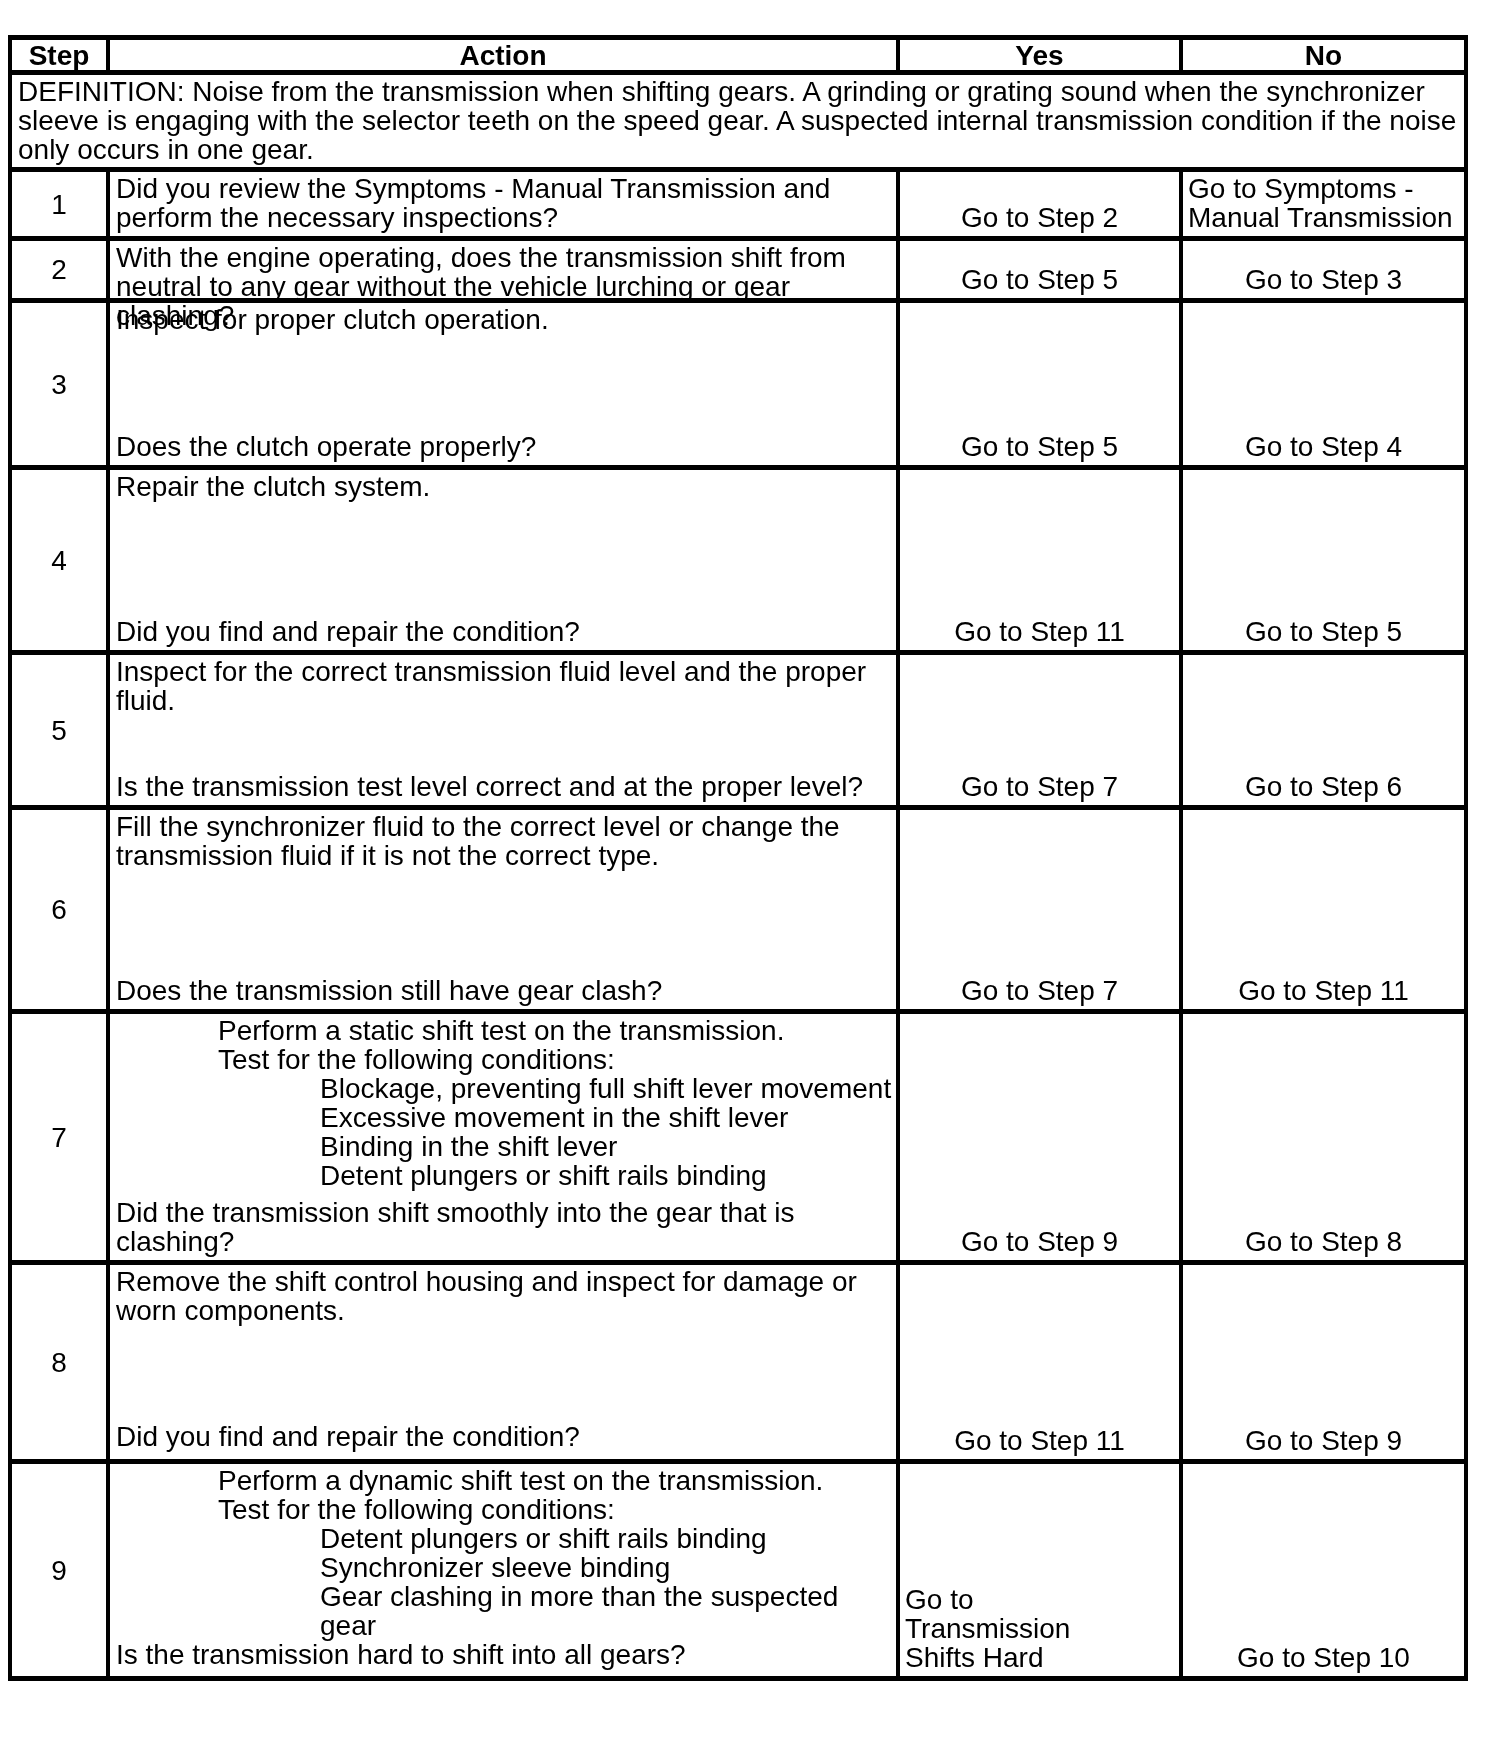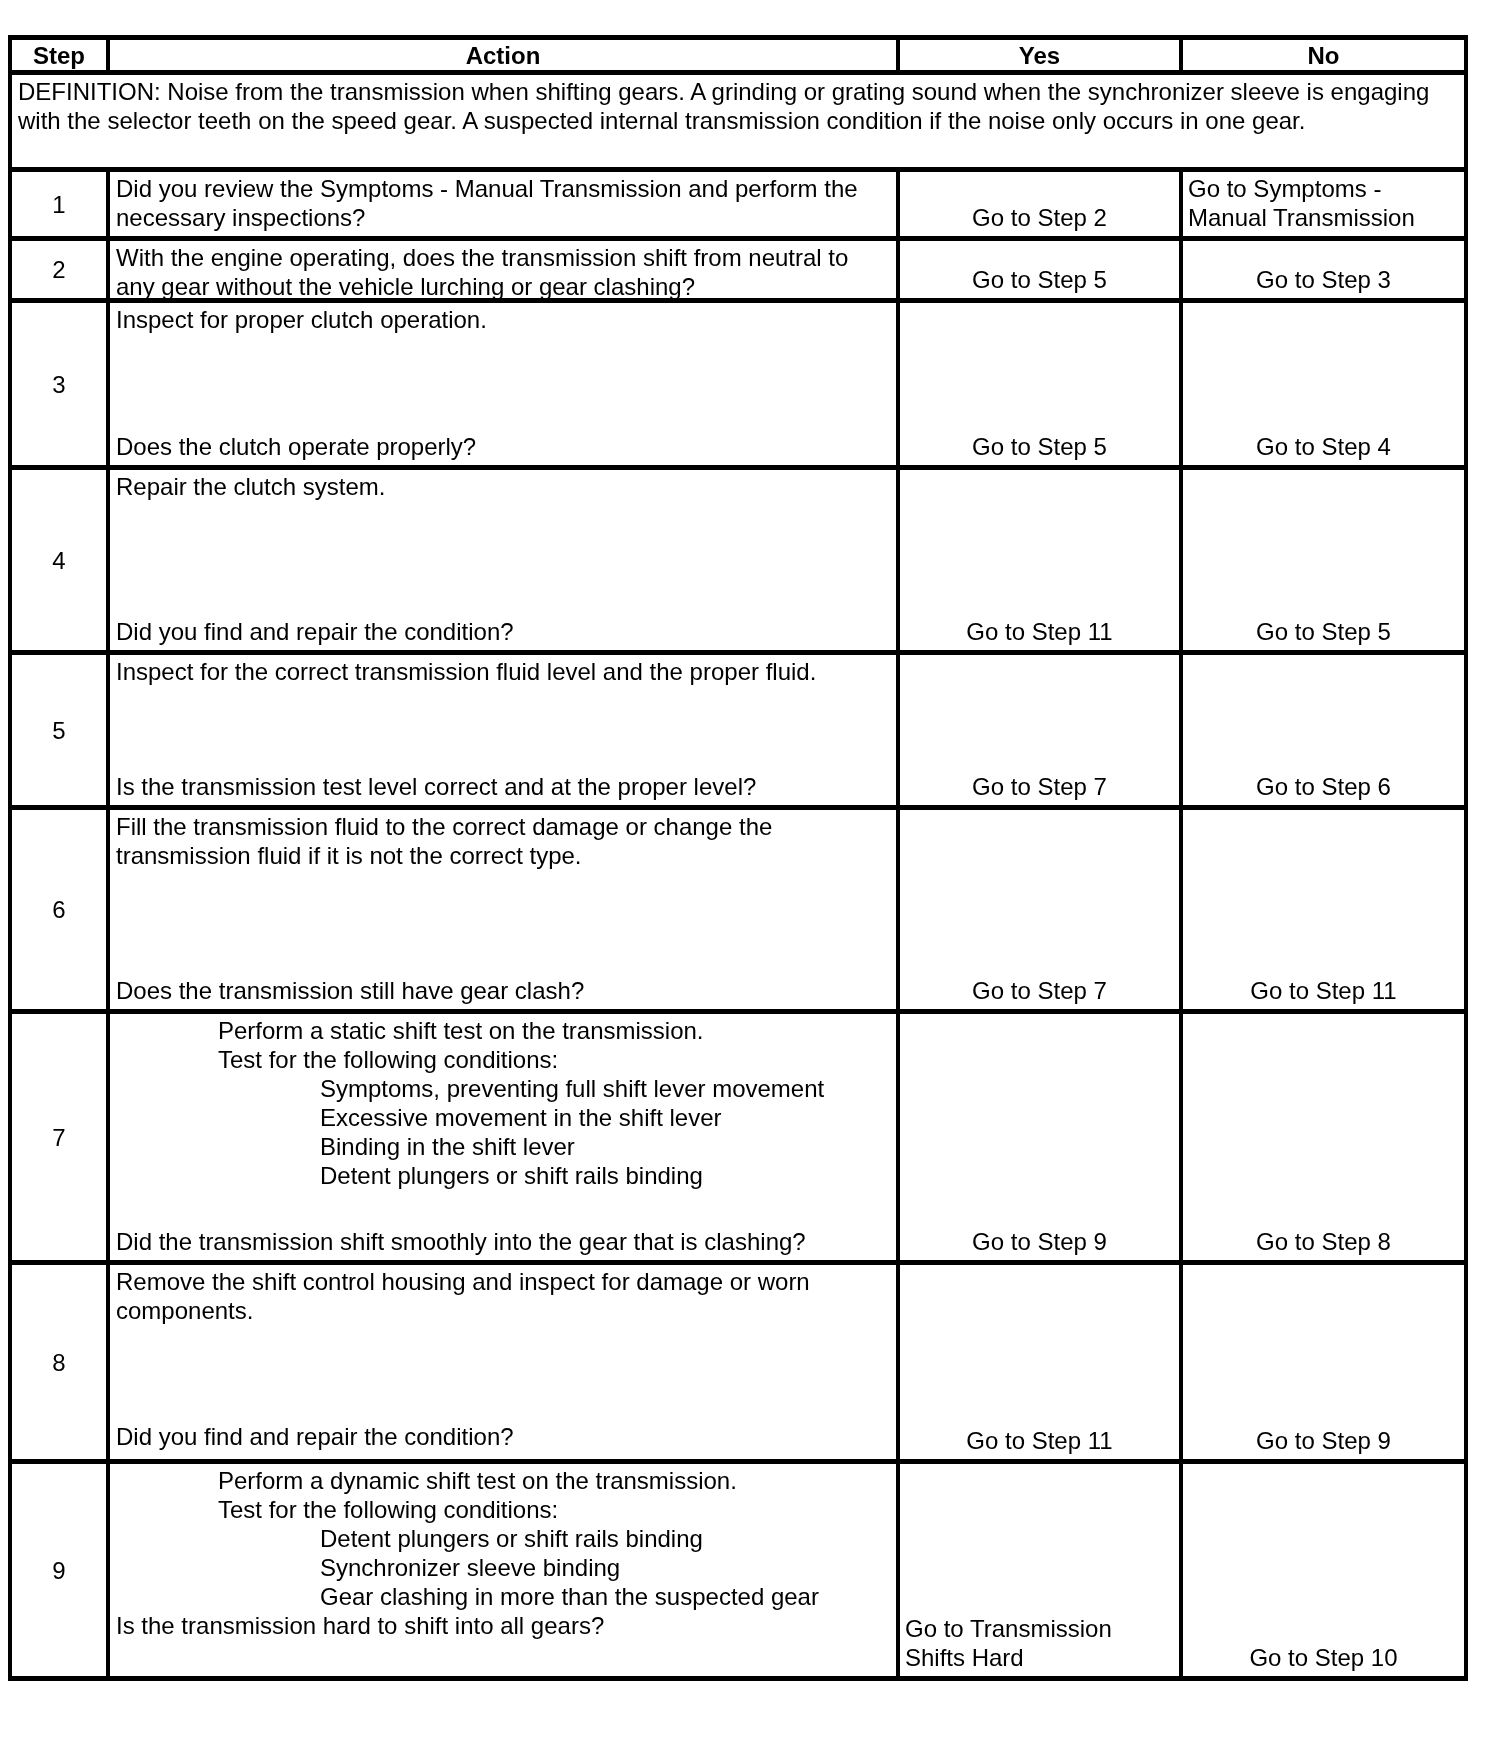--- a/index.html
+++ b/index.html
@@ -22,21 +22,21 @@
       width: 1460px;
       border-collapse: collapse;
       table-layout: fixed;
     }
     .table td, .table th {
       border-left: 4px solid #000;
       border-right: 4px solid #000;
       border-top: 5px solid #000;
       border-bottom: 5px solid #000;
       padding: 0;
-      font-size: 24px;
+      font-size: 28px;
       line-height: 29px;
       vertical-align: top;
     }
     .table th {
       font-weight: bold;
       text-align: center;
       vertical-align: middle;
       height: 30px;
     }
     .col-step { width: 98px; }
@@ -163,36 +163,36 @@
         </div>
       </td>
       <td class="result"><span class="link-text">Go to Step 7</span></td>
       <td class="result"><span class="link-text">Go to Step 6</span></td>
     </tr>
 
     <tr style="height:199px">
       <td class="step-num">6</td>
       <td class="action">
         <div class="action-inner" style="height:199px">
-          <div class="action-top">Fill the transmission fluid to the correct damage or change the transmission fluid if it is not the correct type.</div>
+          <div class="action-top">Fill the synchronizer fluid to the correct level or change the transmission fluid if it is not the correct type.</div>
           <div class="action-bottom">Does the transmission still have gear clash?</div>
         </div>
       </td>
       <td class="result"><span class="link-text">Go to Step 7</span></td>
       <td class="result"><span class="link-text">Go to Step 11</span></td>
     </tr>
 
     <tr style="height:246px">
       <td class="step-num">7</td>
       <td class="action">
         <div class="action-inner" style="height:246px">
           <div>
             <div class="sub-block">Perform a static shift test on the transmission.</div>
             <div class="sub-block">Test for the following conditions:</div>
-            <div class="sub-item">Symptoms, preventing full shift lever movement</div>
+            <div class="sub-item">Blockage, preventing full shift lever movement</div>
             <div class="sub-item">Excessive movement in the shift lever</div>
             <div class="sub-item">Binding in the shift lever</div>
             <div class="sub-item">Detent plungers or shift rails binding</div>
           </div>
           <div class="action-bottom">Did the transmission shift smoothly into the gear that is clashing?</div>
         </div>
       </td>
       <td class="result"><span class="link-text">Go to Step 9</span></td>
       <td class="result"><span class="link-text">Go to Step 8</span></td>
     </tr>

